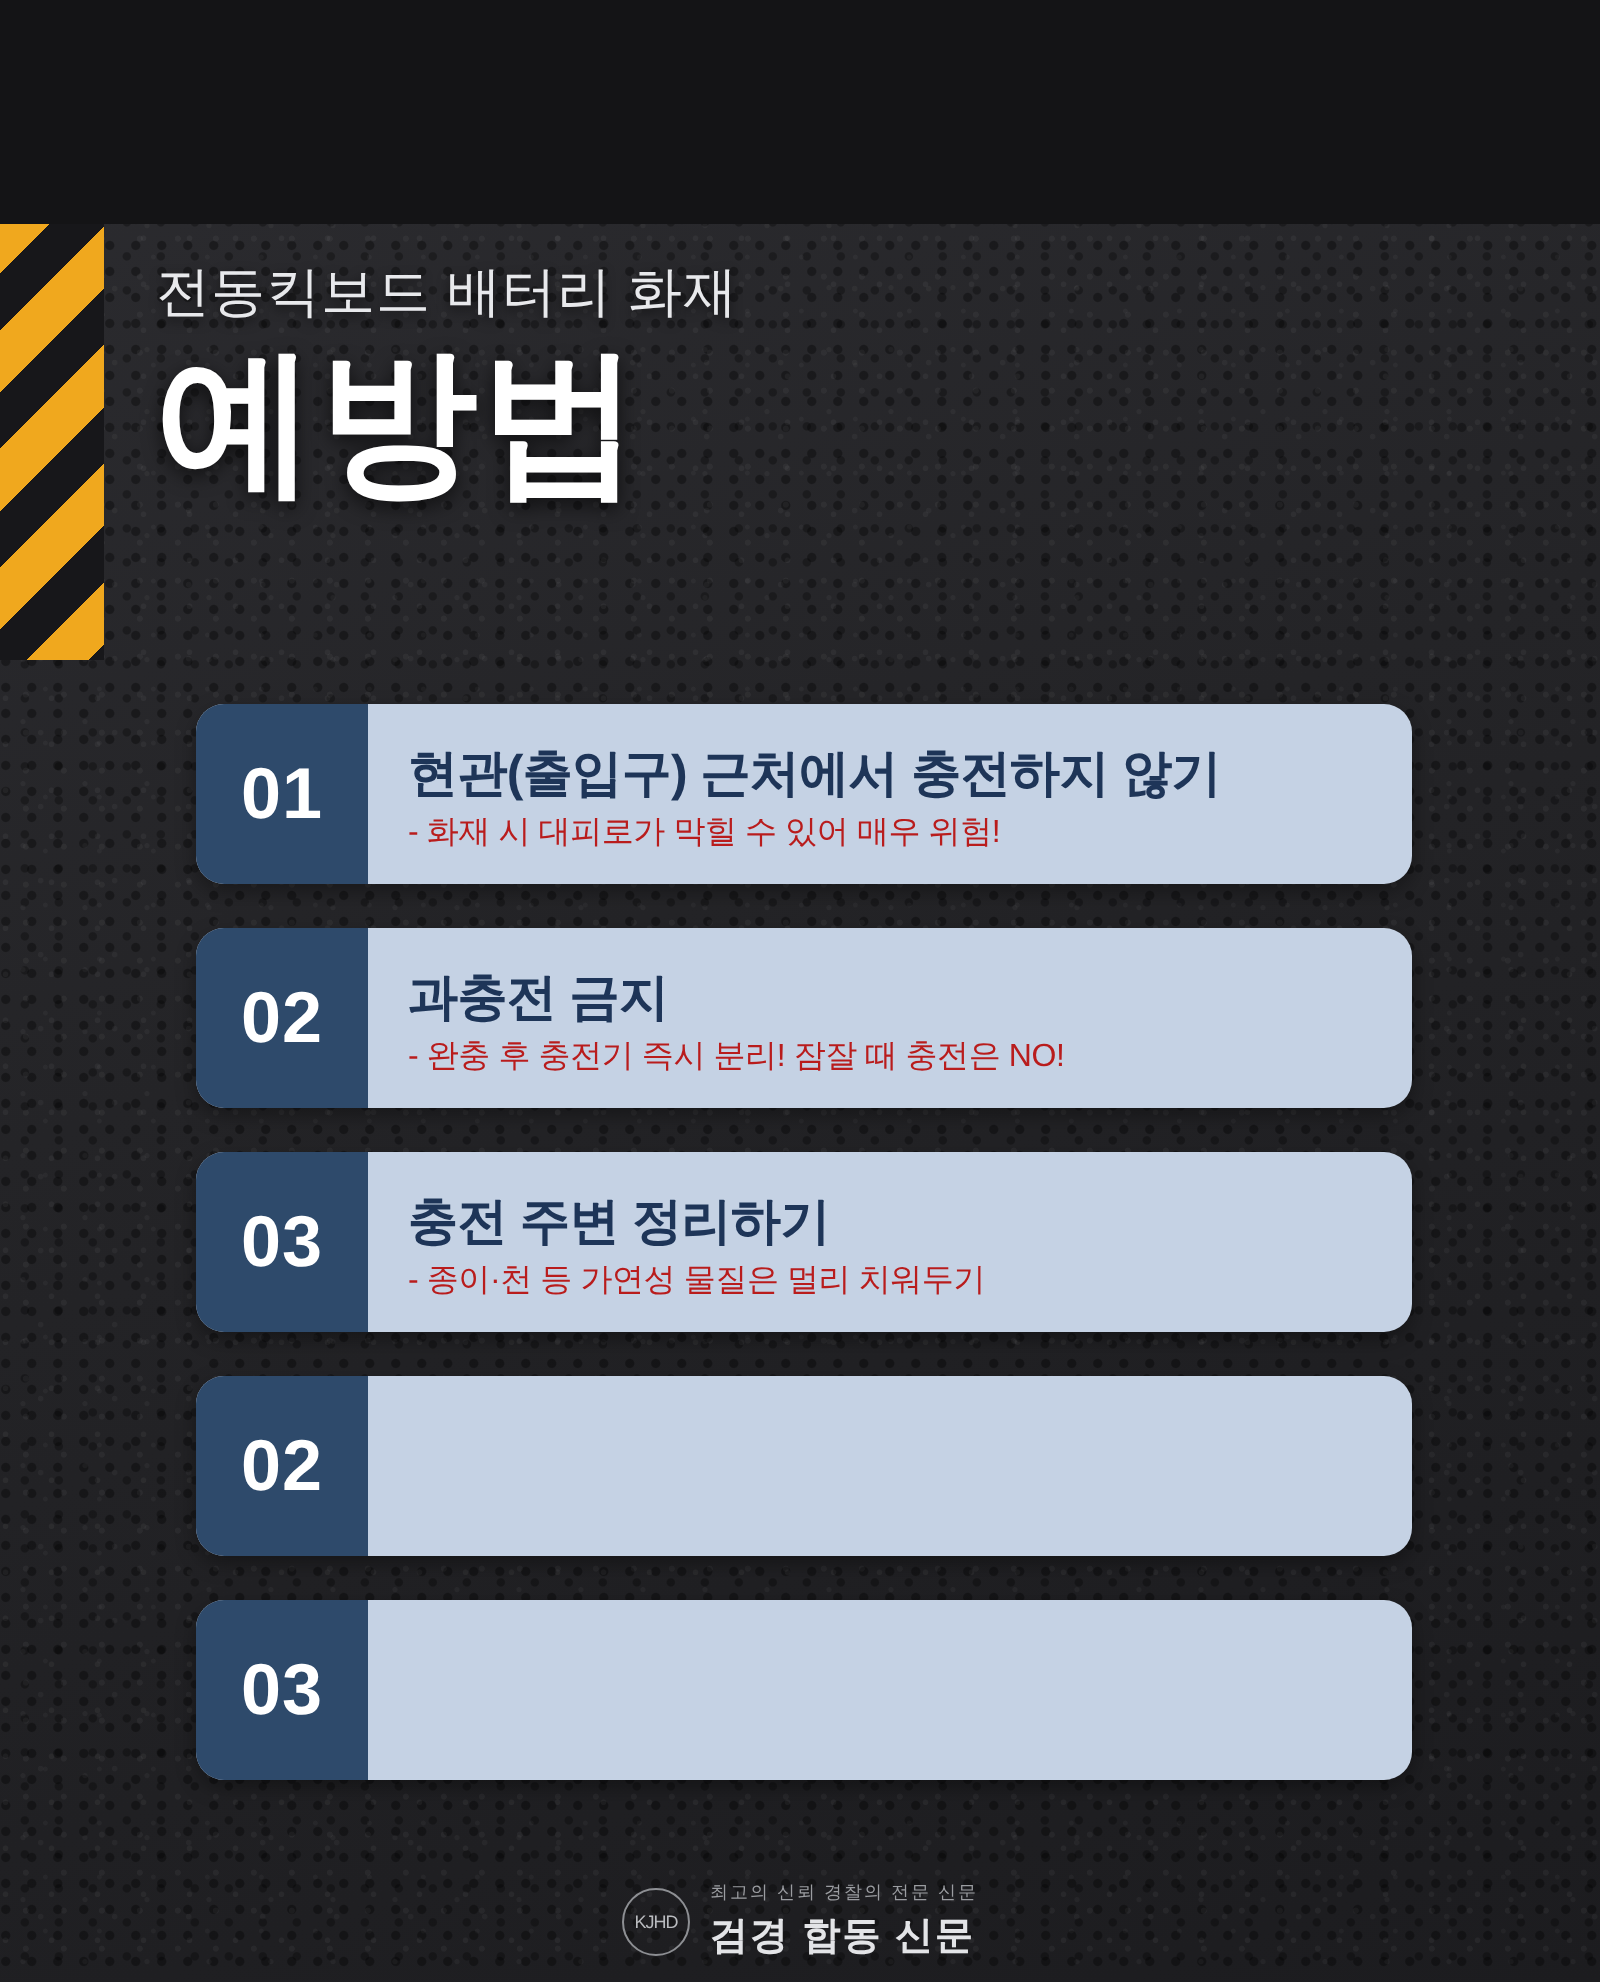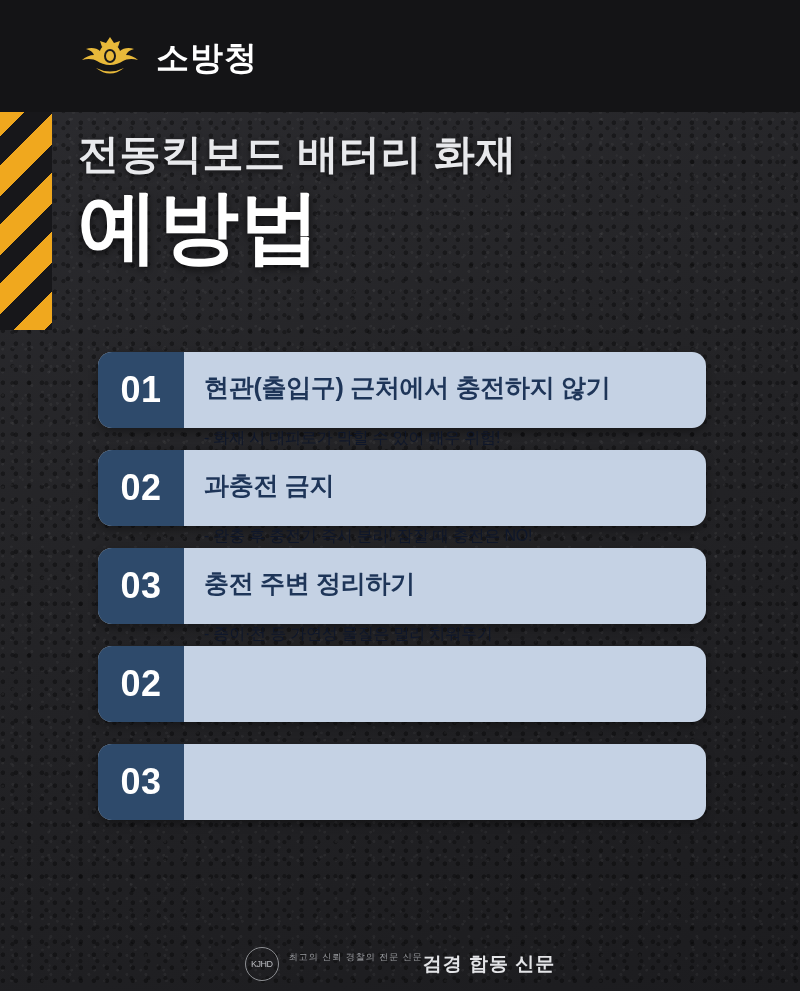--- a/index.html
+++ b/index.html
@@ -86,22 +86,22 @@
 
   
   .title-wrap {
     position: absolute;
     left: 78px;
     top: 131px;
     width: 660px;
   }
   .title-line1 {
     color: #e8e9ec;
-    font-size: 41px;
-    font-weight: bold;
+    font-size: 27px;
+    font-weight: normal;
     letter-spacing: 0.5px;
     line-height: 1.15;
     text-shadow: 0 2px 6px rgba(0,0,0,0.6);
   }
   .title-line2 {
     color: #ffffff;
     font-size: 80px;
     font-weight: bold;
     letter-spacing: 1px;
     line-height: 1.12;
@@ -115,21 +115,21 @@
     left: 98px;
     top: 352px;
     width: 608px;
     display: flex;
     flex-direction: column;
     gap: 22px;
   }
 
   .tip {
     position: relative;
-    height: 76px;
+    height: 90px;
     background: #c5d2e4;
     border-radius: 14px;
     display: flex;
     align-items: stretch;
     box-shadow: 0 4px 10px rgba(0,0,0,0.35);
   }
 
   .tip-num {
     width: 86px;
     flex: 0 0 86px;
@@ -151,24 +151,24 @@
 
   .tip-title {
     color: #1e3558;
     font-size: 25px;
     font-weight: bold;
     line-height: 1.2;
     letter-spacing: -0.3px;
   }
 
   .tip-sub {
-    color: #0f172a;
+    color: #b91c1c;
     font-size: 16px;
     line-height: 1.3;
-    margin-top: 26px;
+    margin-top: 5px;
     letter-spacing: -0.2px;
   }
 
   
   .footer {
     position: absolute;
     left: 0;
     bottom: 10px;
     width: 800px;
     display: flex;
@@ -181,55 +181,41 @@
     height: 34px;
     border-radius: 50%;
     border: 1px solid #8d8f93;
     display: flex;
     align-items: center;
     justify-content: center;
     color: #b9bbbf;
     font-size: 9px;
     letter-spacing: -0.5px;
   }
-  .footer-text { display: flex; }
+  .footer-text { display: flex; flex-direction: column; }
   .footer-tag {
     color: #9b9da1;
     font-size: 9px;
     letter-spacing: 1px;
     margin-bottom: 2px;
   }
   .footer-name {
     color: #e3e4e7;
     font-size: 19px;
     font-weight: bold;
     letter-spacing: 1px;
   }
 </style>
 </head>
 <body>
 
 <div id="poster">
 
   <div class="header-band"></div>
 
-  <div class="logo-row">
-    <span class="emblem">
-      <svg width="64" height="46" viewBox="0 0 64 46" xmlns="http://www.w3.org/2000/svg">
-        <g fill="#e8b93a">
-          <path d="M32 3 L36 9 L42 7 L40 13 L32 11 L24 13 L22 7 L28 9 Z"></path>
-          <path d="M32 10 c-5 0 -9 3 -10 7 c-3 -3 -9 -4 -14 -2 c4 1 7 3 8 6 c-4 0 -9 2 -12 5 c6 -2 12 -1 15 1 c3 2 8 4 13 4 s10 -2 13 -4 c3 -2 9 -3 15 -1 c-3 -3 -8 -5 -12 -5 c1 -3 4 -5 8 -6 c-5 -2 -11 -1 -14 2 c-1 -4 -5 -7 -10 -7 z"></path>
-          <ellipse cx="32" cy="22" rx="6" ry="7" fill="#1a1a1c"></ellipse>
-          <ellipse cx="32" cy="22" rx="4" ry="5" fill="#e8b93a"></ellipse>
-          <path d="M18 34 q14 7 28 0 q-14 11 -28 0 z"></path>
-        </g>
-      </svg>
-    </span>
-    <span class="agency-name">소방청</span>
-  </div>
 
   <div class="hazard"></div>
 
   <div class="title-wrap">
     <div class="title-line1">전동킥보드 배터리 화재</div>
     <div class="title-line2">예방법</div>
   </div>
 
   <div class="tips">
 

